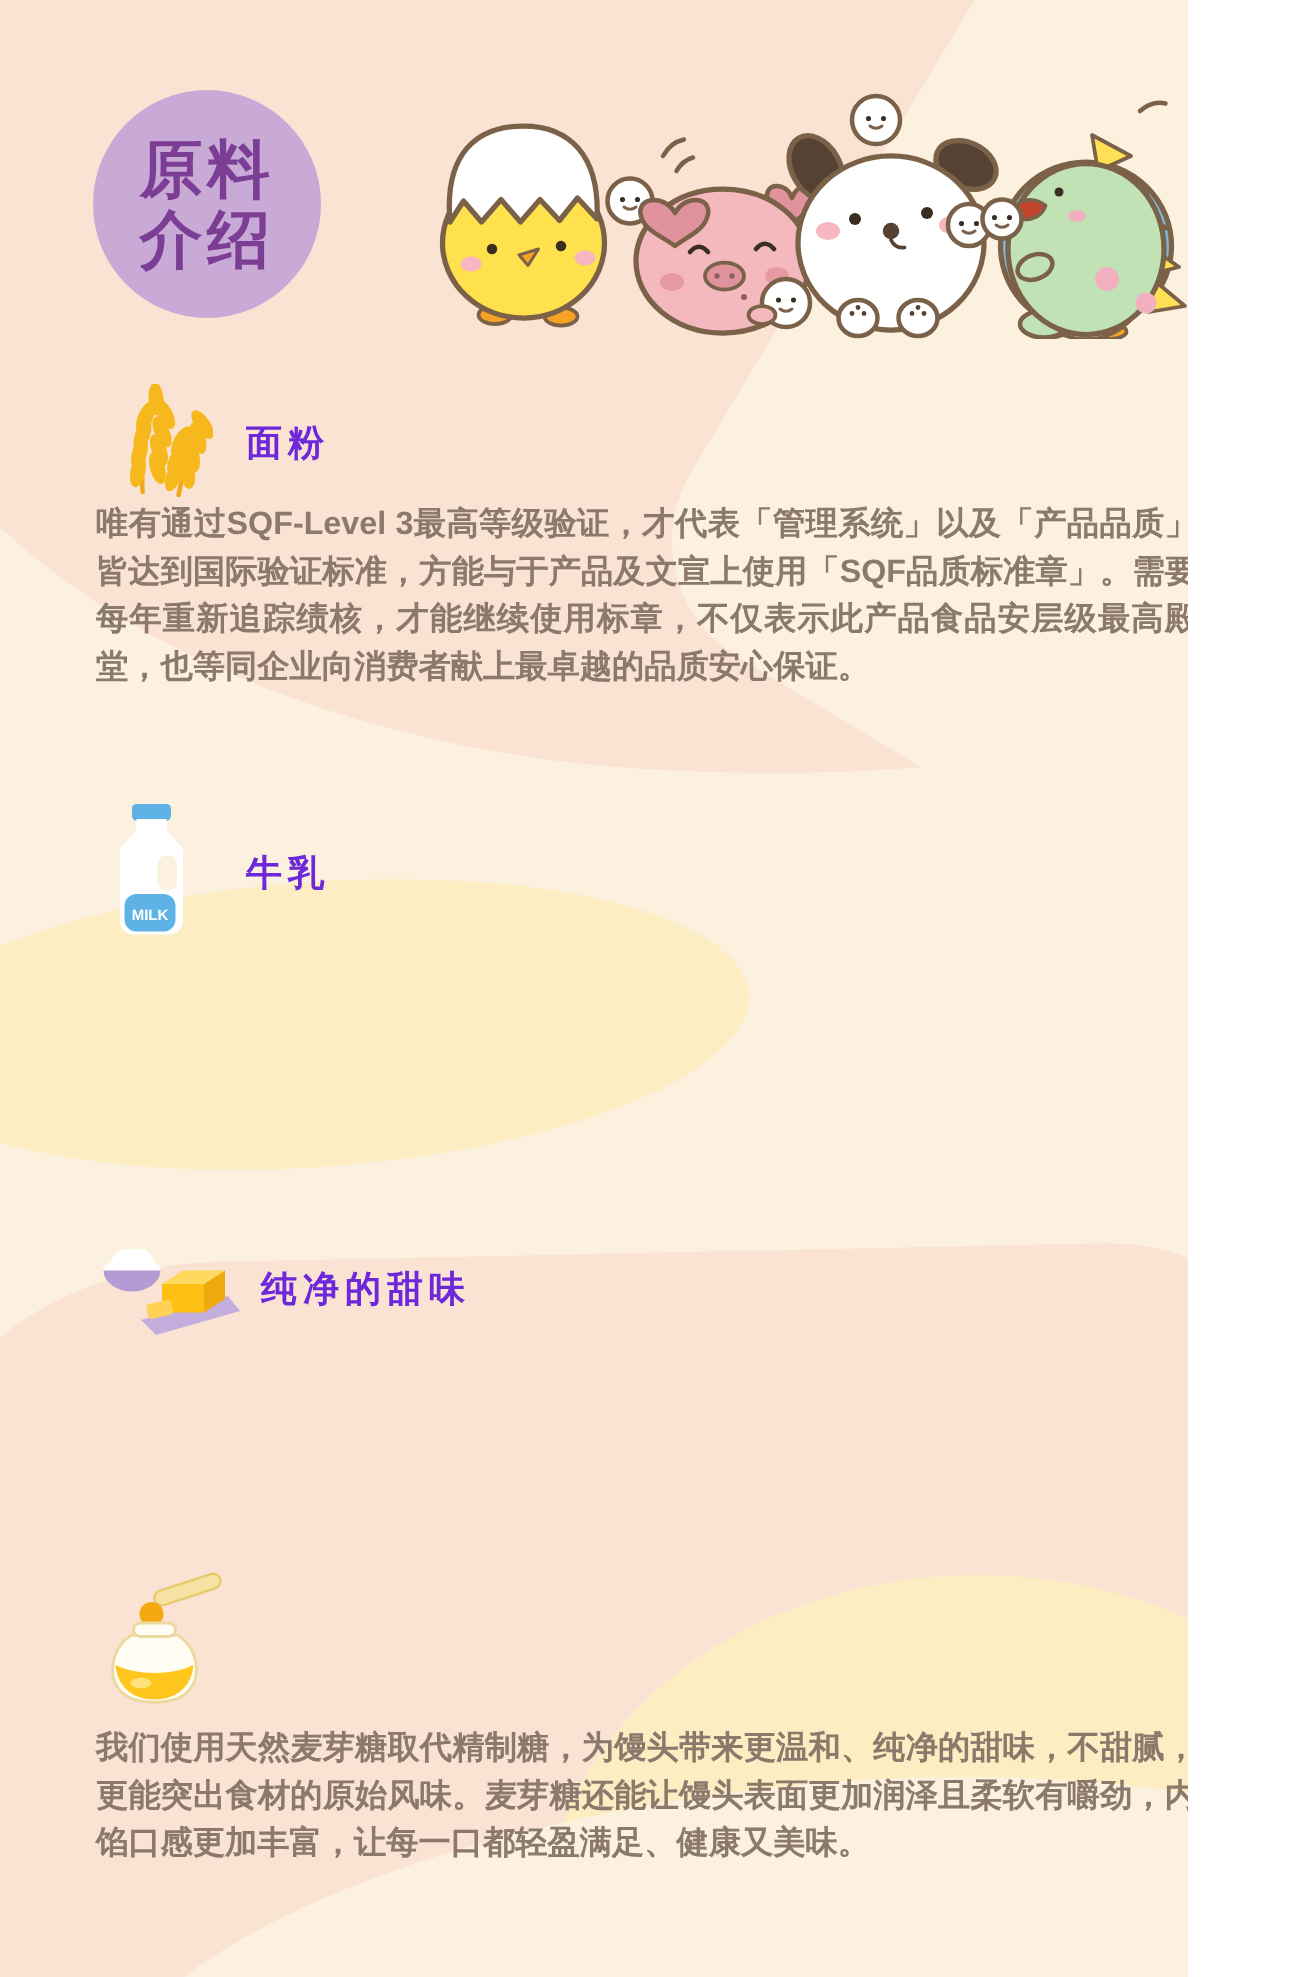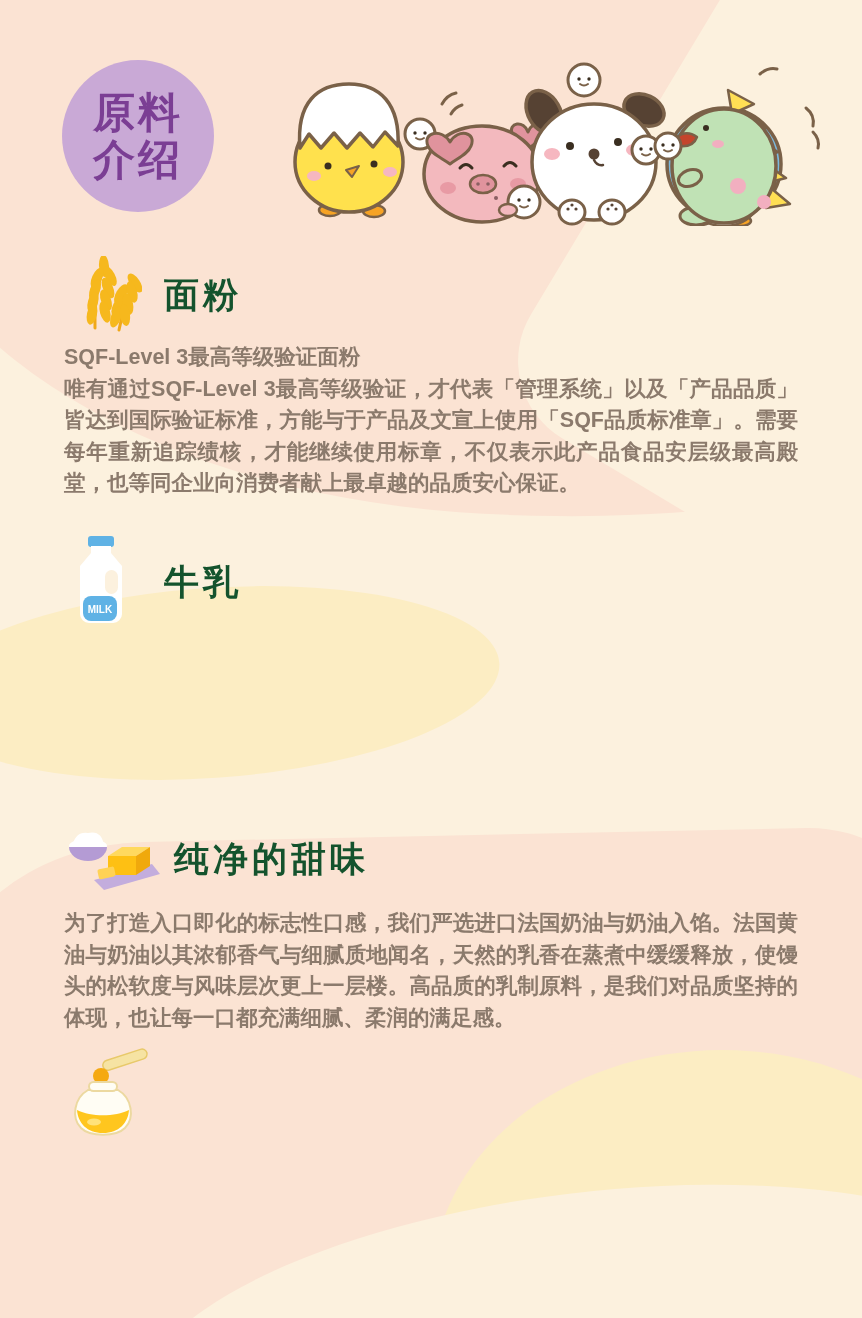--- a/index.html
+++ b/index.html
@@ -1,18 +1,18 @@
 <!DOCTYPE html>
 <html><head>
 <meta charset="utf-8">
 <style>
   html,body{margin:0;padding:0;}
   body{font-family:"Liberation Sans", sans-serif;}
   #page{
-    position:relative; width:862px; height:1318px; overflow:hidden;
+    position:relative; width:792px; height:1318px; overflow:hidden;
     background:#fcf1de;
   }
   
   .blob{position:absolute; pointer-events:none;}
   #blob-peach-top{
     left:-12%; top:-190px; width:126%; height:700px; background:#fbe3d3;
     border-radius:0 0 46% 54% / 0 0 150px 330px; transform:rotate(4deg);
   }
   #blob-cream-topright{
     right:-230px; top:-140px; width:460px; height:700px; background:#fcf1de;
@@ -48,21 +48,21 @@
   #mascots{position:absolute; left:292px; top:48px; z-index:2;}
   
   .section{position:absolute; left:64px; width:734px; z-index:2;}
   #sec-flour{top:256px;}
   #sec-milk{top:534px;}
   #sec-butter{top:826px;}
   #sec-maltose{top:1046px;}
   .sec-head{display:flex; align-items:center;}
   .sec-head .ic{flex:0 0 auto; display:block;}
   .sec-title{
-    margin:4px; color:#14532d; font-size:35px; font-weight:700; letter-spacing:4px;
+    margin:4px; color:#6d28d9; font-size:24px; font-weight:700; letter-spacing:4px;
   }
   .gap22{margin-left:22px;} .gap26{margin-left:26px;} .gap12{margin-left:12px;} .gap18{margin-left:18px;}
   .sec-sub{
     margin:8px 0 0 0; color:#8b7a6c; font-size:21.5px; line-height:31.5px; font-weight:700;
   }
   .sec-body{
     margin:0; color:#8b7a6c; font-size:21.5px; line-height:31.5px; font-weight:600;
     text-align:justify;
   }
   #sec-flour .sec-body{margin-top:0;}
@@ -228,21 +228,20 @@
         <use href="#grain" transform="translate(71,27) rotate(-34)"></use>
         <use href="#grain" transform="translate(57,38) rotate(30)"></use>
         <use href="#grain" transform="translate(54,50) rotate(26)"></use>
         <use href="#grain" transform="translate(52,61) rotate(20)"></use>
         <use href="#grain" transform="translate(68,36) rotate(-16)"></use>
         <use href="#grain" transform="translate(64,48) rotate(-12)"></use>
         <use href="#grain" transform="translate(61,59) rotate(-8)"></use>
       </svg>
       <h2 class="sec-title gap22">面粉</h2>
     </div>
-    <p class="sec-sub">SQF-Level 3最高等级验证面粉</p>
     <p class="sec-body">唯有通过SQF-Level 3最高等级验证，才代表「管理系统」以及「产品品质」皆达到国际验证标准，方能与于产品及文宣上使用「SQF品质标准章」。需要每年重新追踪绩核，才能继续使用标章，不仅表示此产品食品安层级最高殿堂，也等同企业向消费者献上最卓越的品质安心保证。</p>
   </div>
 
   <div class="section" id="sec-milk">
     <div class="sec-head">
       <svg class="ic" width="74" height="96" viewBox="0 0 74 96">
         <rect x="24" y="2" width="26" height="11" rx="3" fill="#5fb2e5"></rect>
         <path d="M27,12 h20 v7 l11,13 v48 a9,9 0 0 1 -9,9 h-24 a9,9 0 0 1 -9,-9 v-48 l11,-13 z" fill="#ffffff"></path>
         <rect x="41" y="36" width="13" height="24" rx="6.5" fill="#fcf1de"></rect>
         <rect x="19" y="62" width="34" height="25" rx="8" fill="#5fb2e5"></rect>
@@ -259,31 +258,31 @@
         <ellipse cx="24" cy="20" rx="19" ry="7" fill="#ffffff"></ellipse>
         <path d="M5,21 a19,14 0 0 0 38,0 z" fill="#b49bd4"></path>
         <polygon points="30,54 88,38 96,48 40,64" fill="#c3addd"></polygon>
         <polygon points="44,30 58,21 86,21 72,30" fill="#ffd95e"></polygon>
         <rect x="44" y="30" width="28" height="19" fill="#fec013"></rect>
         <polygon points="72,30 86,21 86,40 72,49" fill="#f0a90c"></polygon>
         <rect x="34" y="42" width="17" height="10" rx="2" fill="#ffd255" transform="rotate(-12 42 47)"></rect>
       </svg>
       <h2 class="sec-title gap12">纯净的甜味</h2>
     </div>
-    <p class="sec-body">为了打造入口即化的标志性口感，我们严选进口法国奶油与奶油入馅。法国黄油与奶油以其浓郁香气与细腻质地闻名，天然的乳香在蒸煮中缓缓释放，使馒头的松软度与风味层次更上一层楼。高品质的乳制原料，是我们对品质坚持的体现，也让每一口都充满细腻、柔润的满足感。</p>
   </div>
 
   <div class="section" id="sec-maltose">
     <div class="sec-head">
       <svg class="ic" width="88" height="94" viewBox="0 0 88 94">
         <rect x="38" y="9" width="46" height="10" rx="5" fill="#f6e3a3" stroke="#e8c96a" stroke-width="1.5" transform="rotate(-18 60 14)"></rect>
         <circle cx="37" cy="30" r="8" fill="#f5a911"></circle>
         <path d="M34,37 q4,7 1,13" stroke="#f5a911" stroke-width="5" stroke-linecap="round" fill="none"></path>
         <circle cx="32" cy="56" r="3" fill="#f5a911"></circle>
         <path d="M24,44 C10,52 7,72 17,82 C26,91 52,91 61,82 C71,72 68,52 54,44 Z" fill="#fffdf4" stroke="#ecd9a0" stroke-width="2"></path>
         <path d="M13,64 C14,77 23,87 39,87 C55,87 64,77 65,64 C51,71 27,71 13,64 Z" fill="#ffc61e"></path>
         <ellipse cx="30" cy="76" rx="7" ry="3.5" fill="#ffe27a"></ellipse>
         <rect x="25" y="36" width="28" height="9" rx="4.5" fill="#fffdf4" stroke="#ecd9a0" stroke-width="2"></rect>
       </svg>
     </div>
+    <p class="sec-body">我们使用天然麦芽糖取代精制糖，为馒头带来更温和、纯净的甜味，不甜腻，更能突出食材的原始风味。麦芽糖还能让馒头表面更加润泽且柔软有嚼劲，内馅口感更加丰富，让每一口都轻盈满足、健康又美味。</p>
   </div>
 
 </div>
 
 </body></html>

